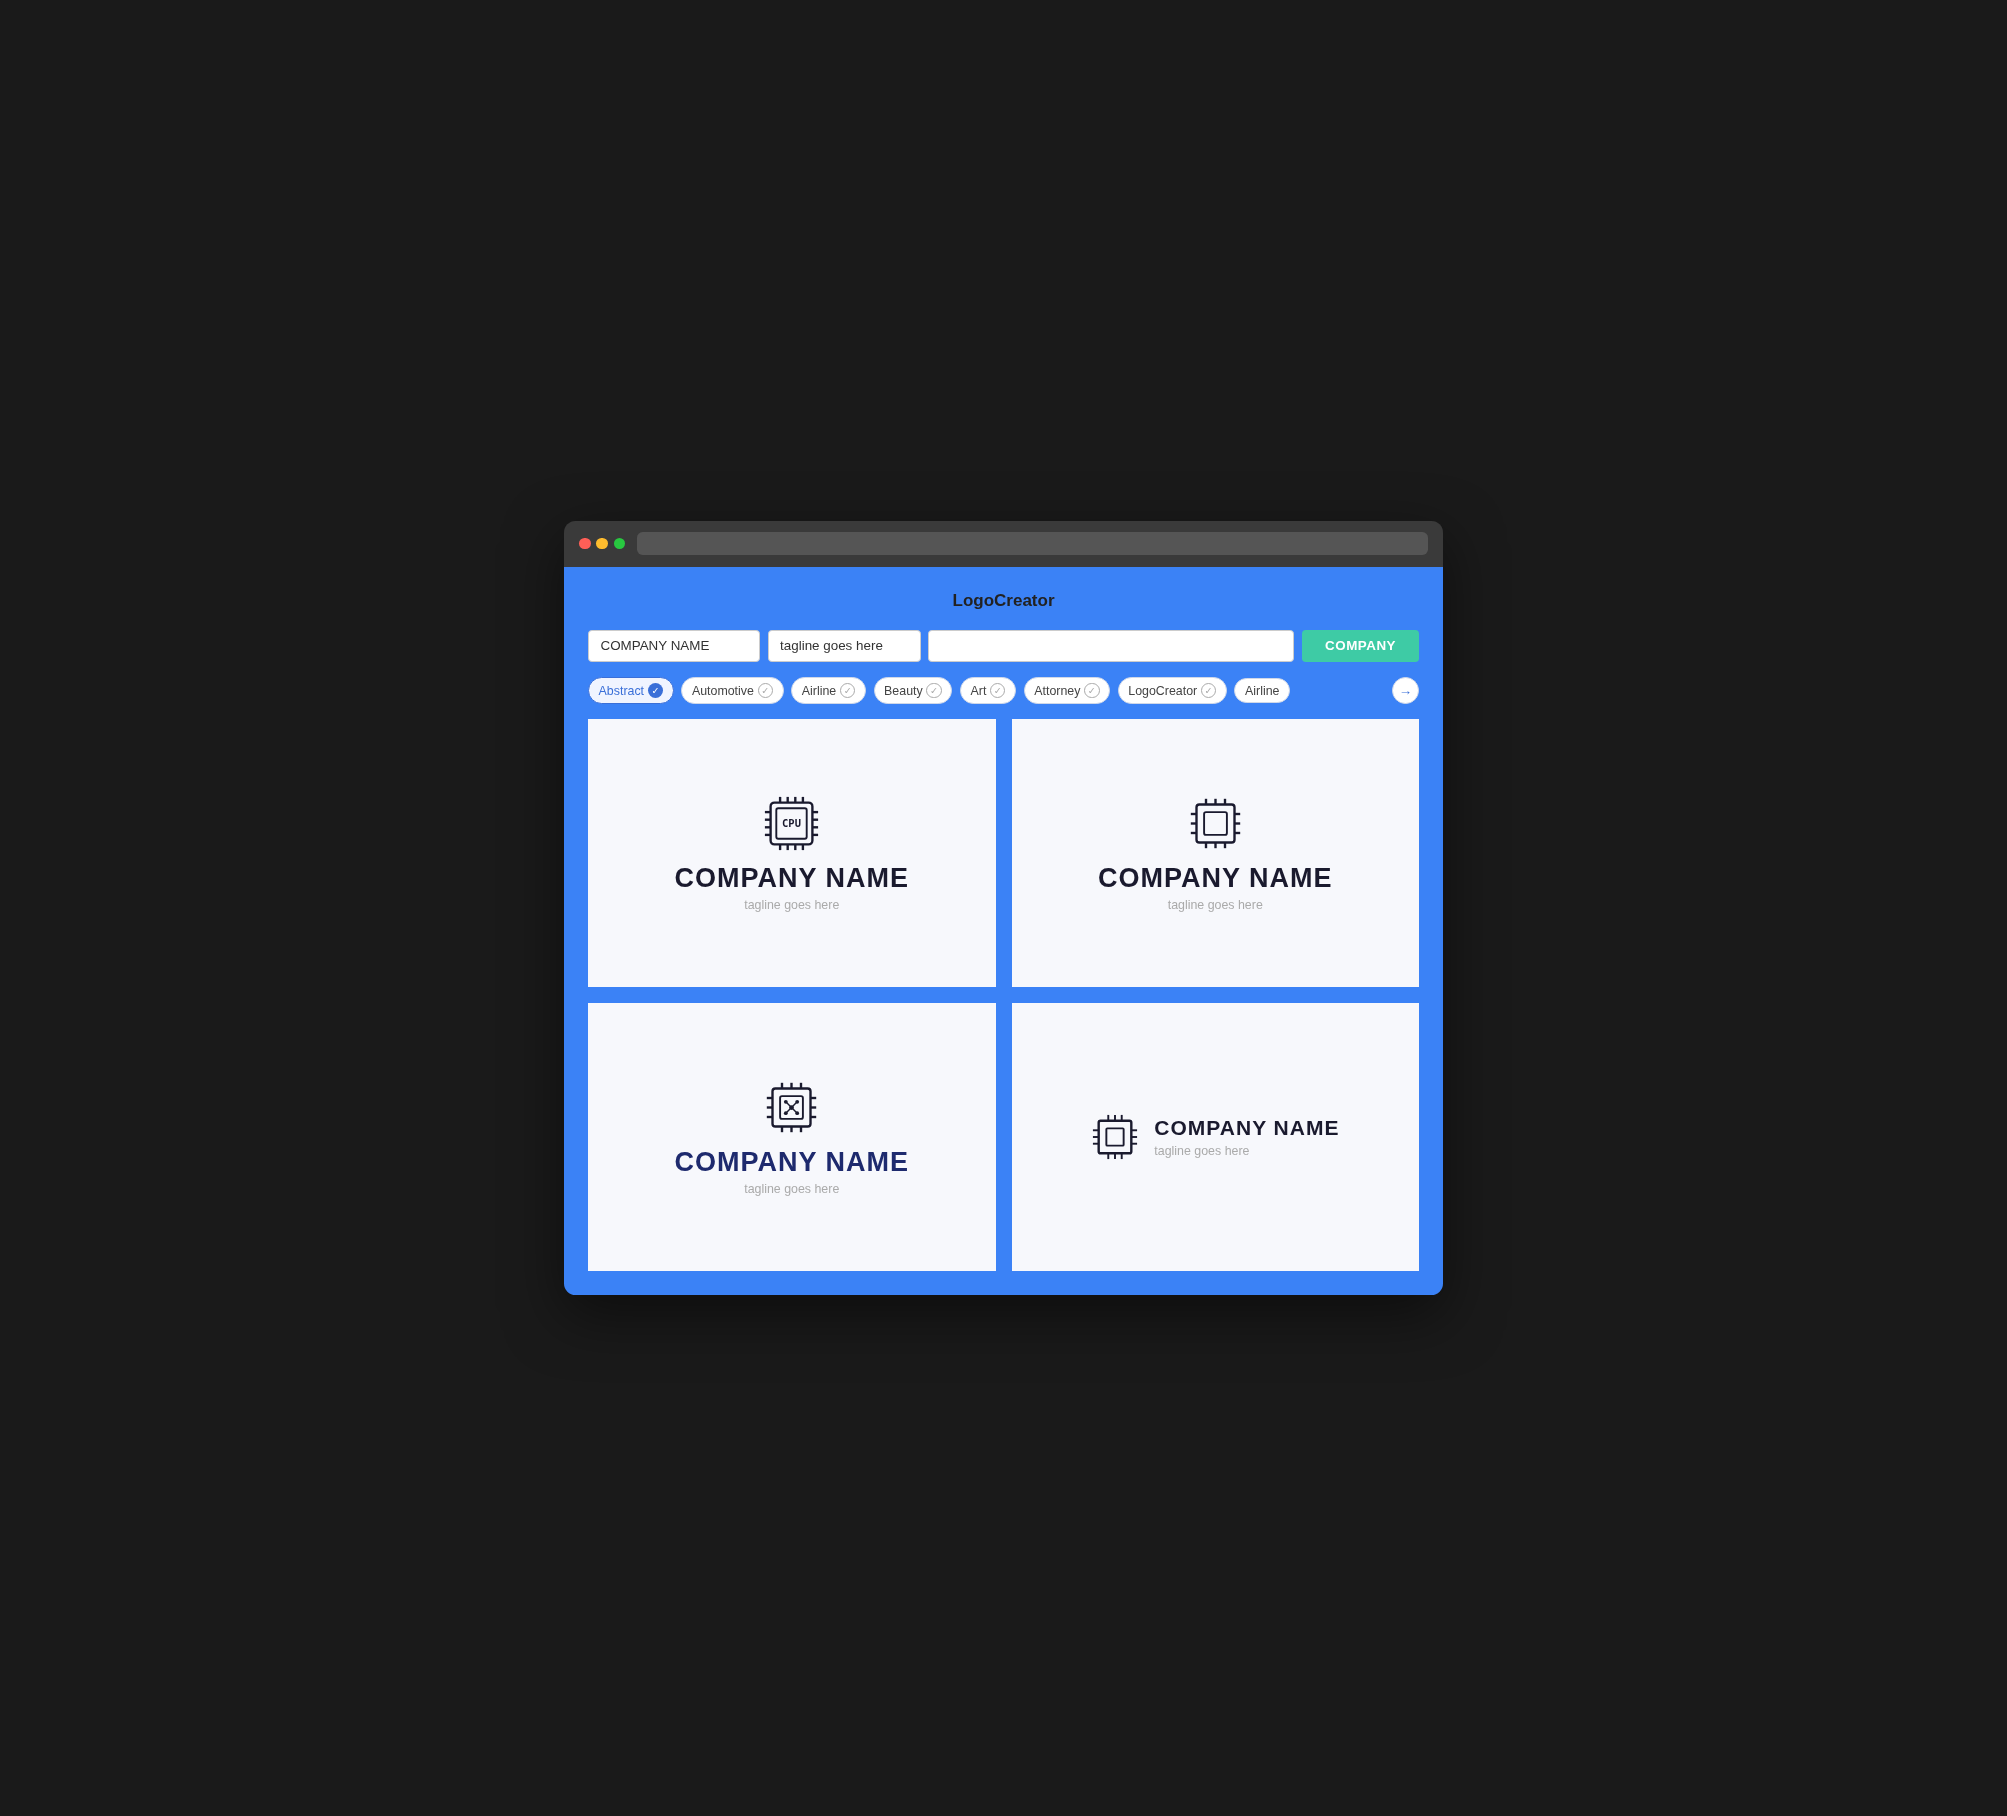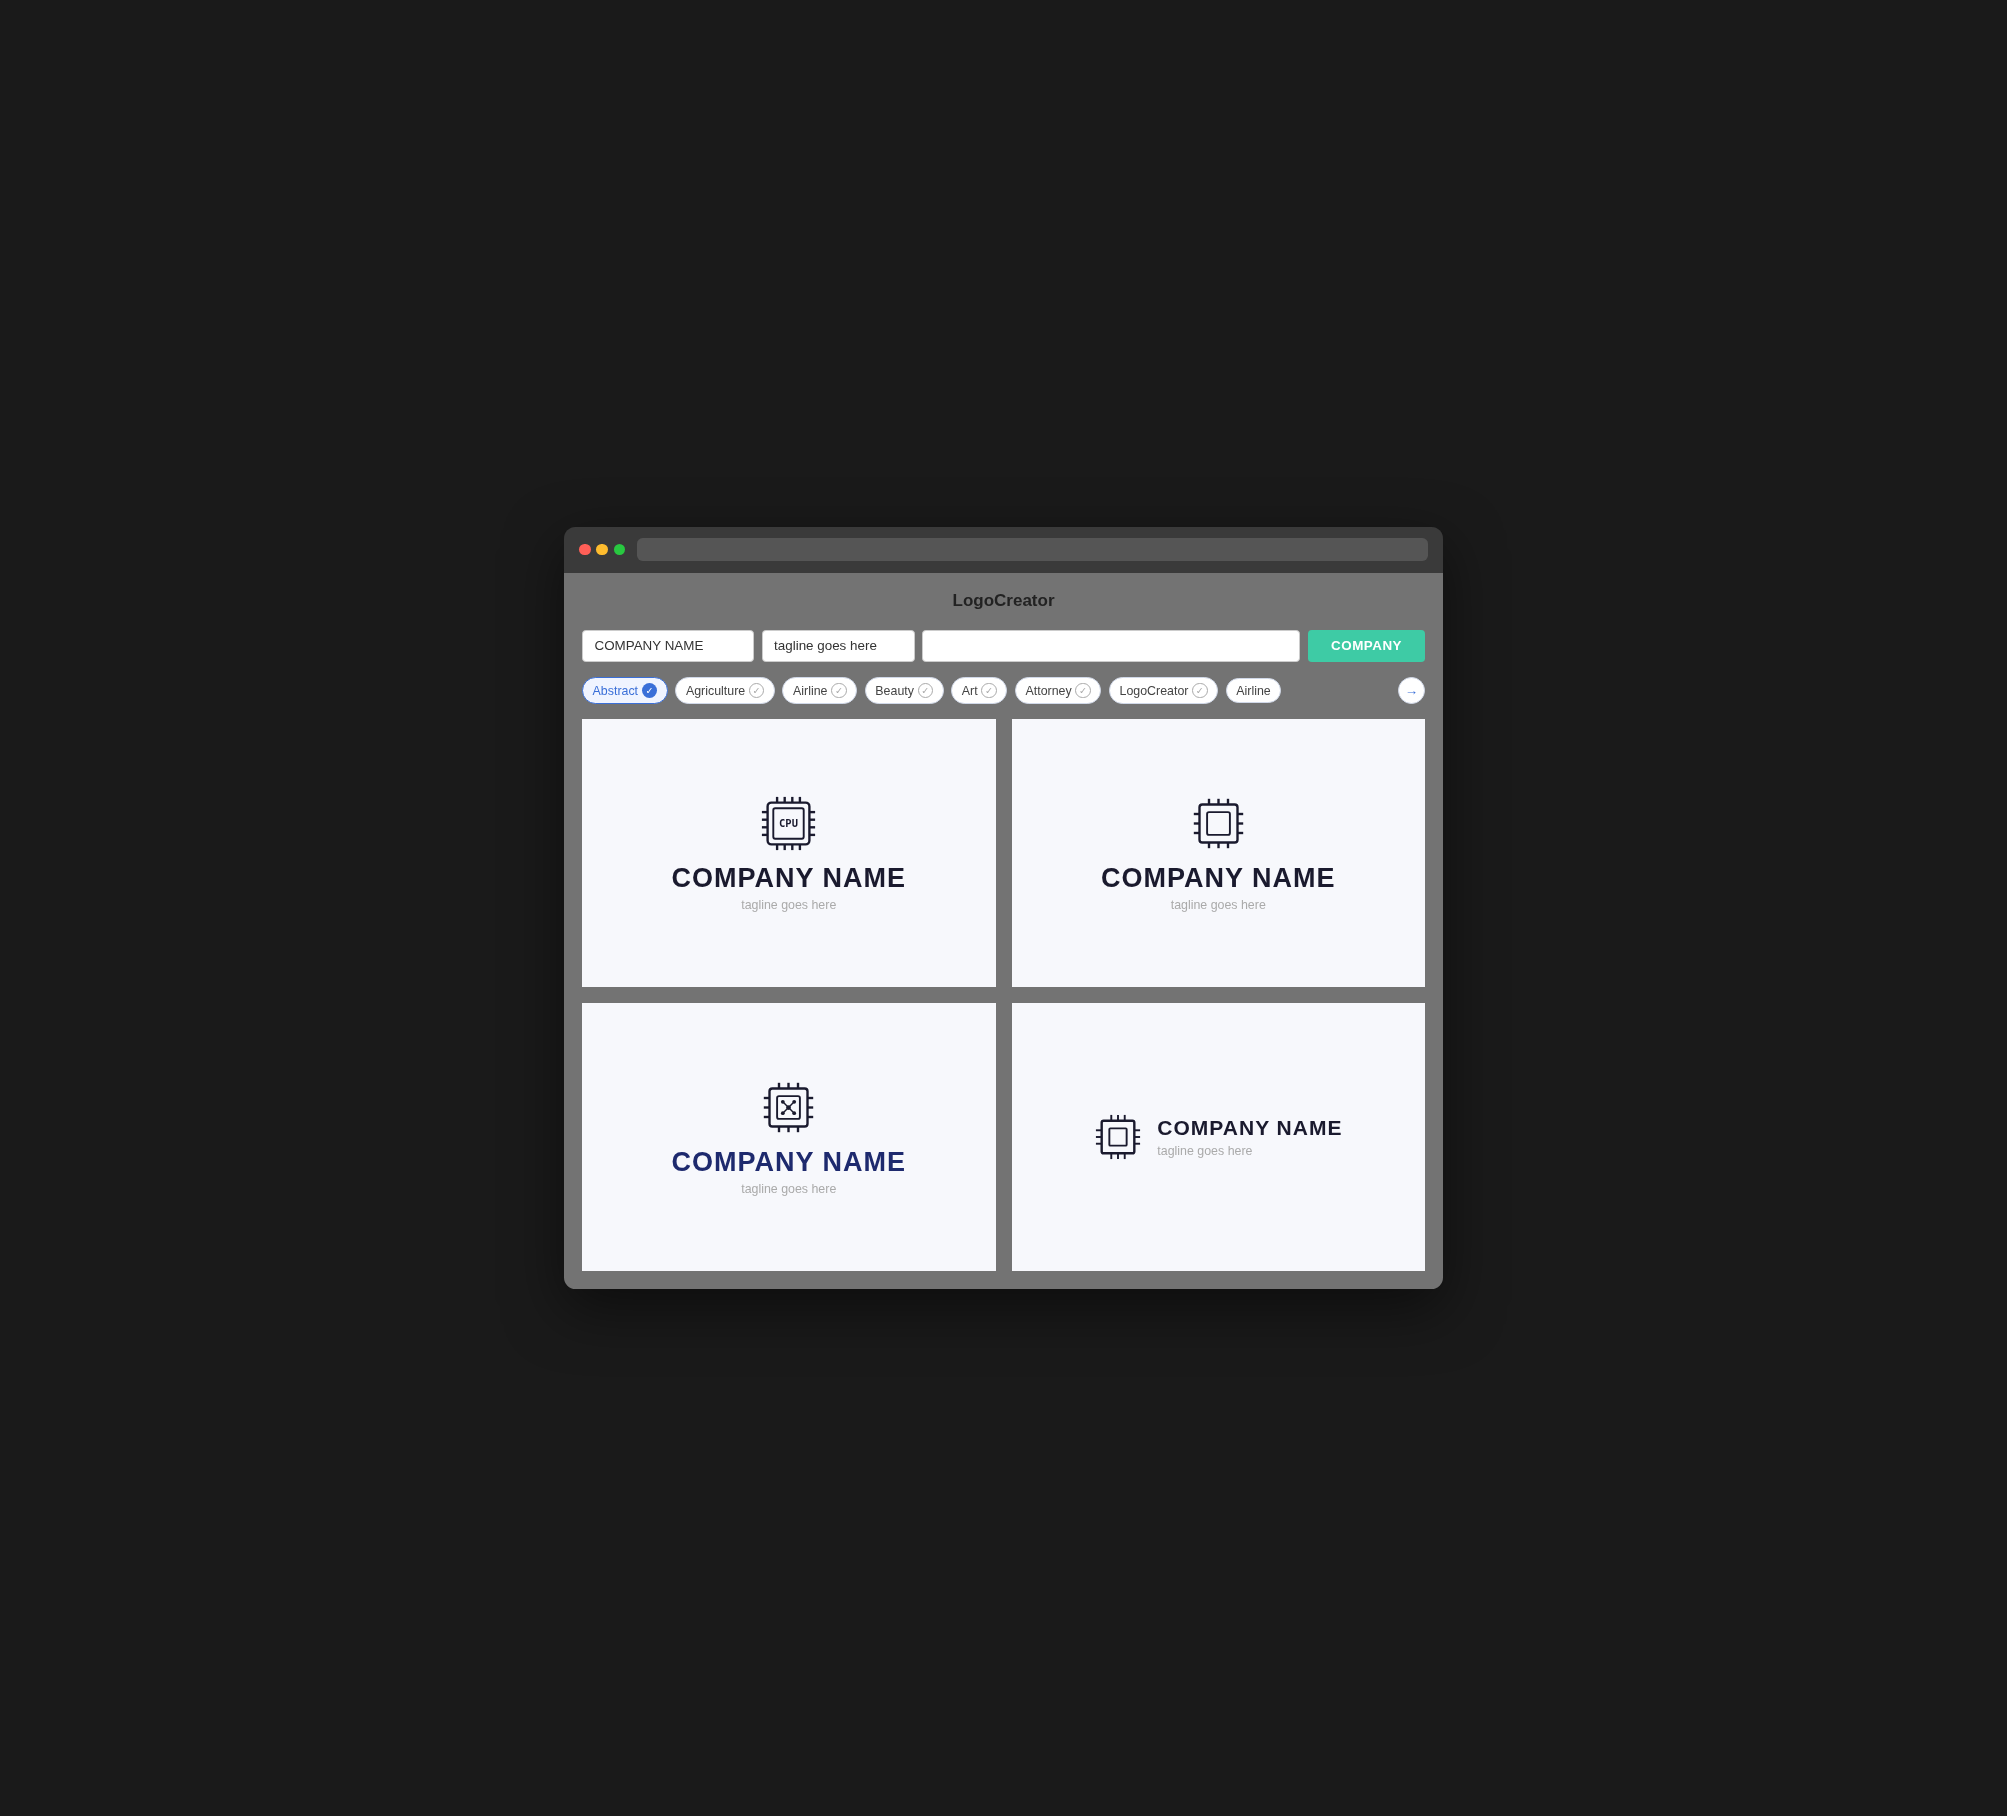--- a/index.html
+++ b/index.html
@@ -37,22 +37,22 @@
     .tl-red { background: #ff5f57; }
     .tl-yellow { background: #febc2e; }
     .tl-green { background: #28c840; }
     .address-bar {
       flex: 1;
       background: #555;
       border-radius: 5.7px;
       height: 23px;
     }
     .browser-content {
-      background: #737373;
-      padding: 18px;
+      background: #3b82f6;
+      padding: 24px;
     }
     .app-title {
       text-align: center;
       font-size: 17px;
       font-weight: 600;
       color: #222;
       margin-bottom: 19px;
     }
     .search-bar {
       display: flex;
@@ -216,21 +216,21 @@
     </div>
 
     <div class="category-bar">
 
       <div class="category-chip active">
         <span>Abstract</span>
         <span class="check-icon active-check">✓</span>
       </div>
 
       <div class="category-chip">
-        <span>Agriculture</span>
+        <span>Automotive</span>
         <span class="check-icon inactive-check">✓</span>
       </div>
 
       <div class="category-chip">
         <span>Airline</span>
         <span class="check-icon inactive-check">✓</span>
       </div>
 
       <div class="category-chip">
         <span>Beauty</span>

